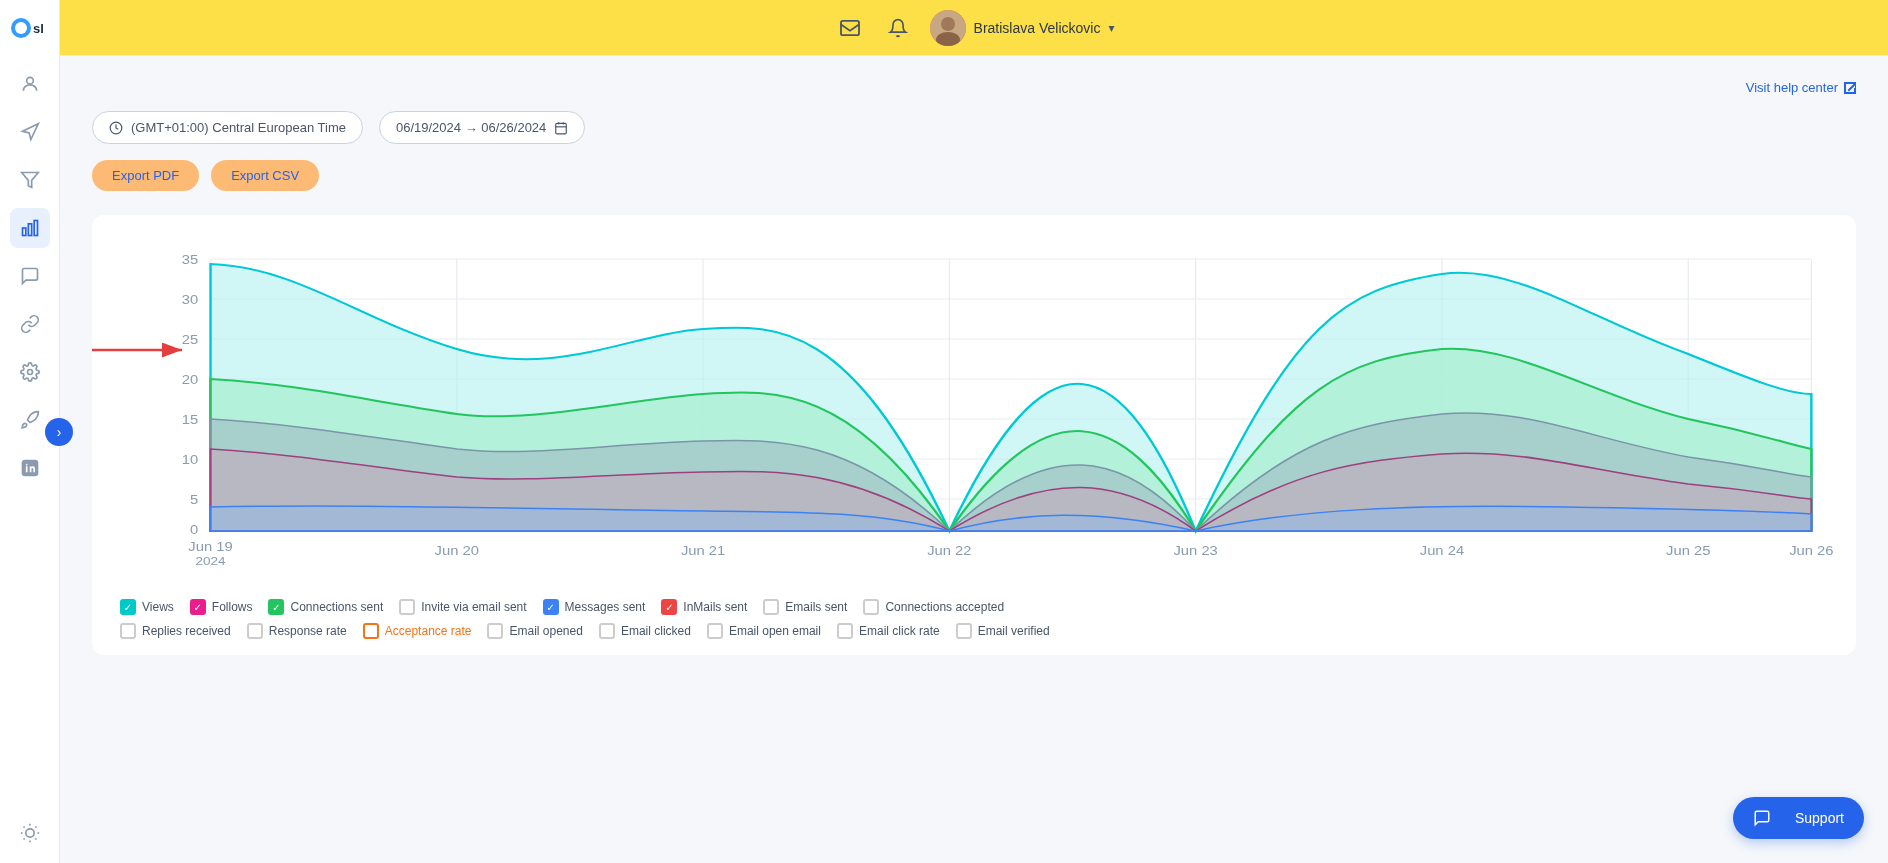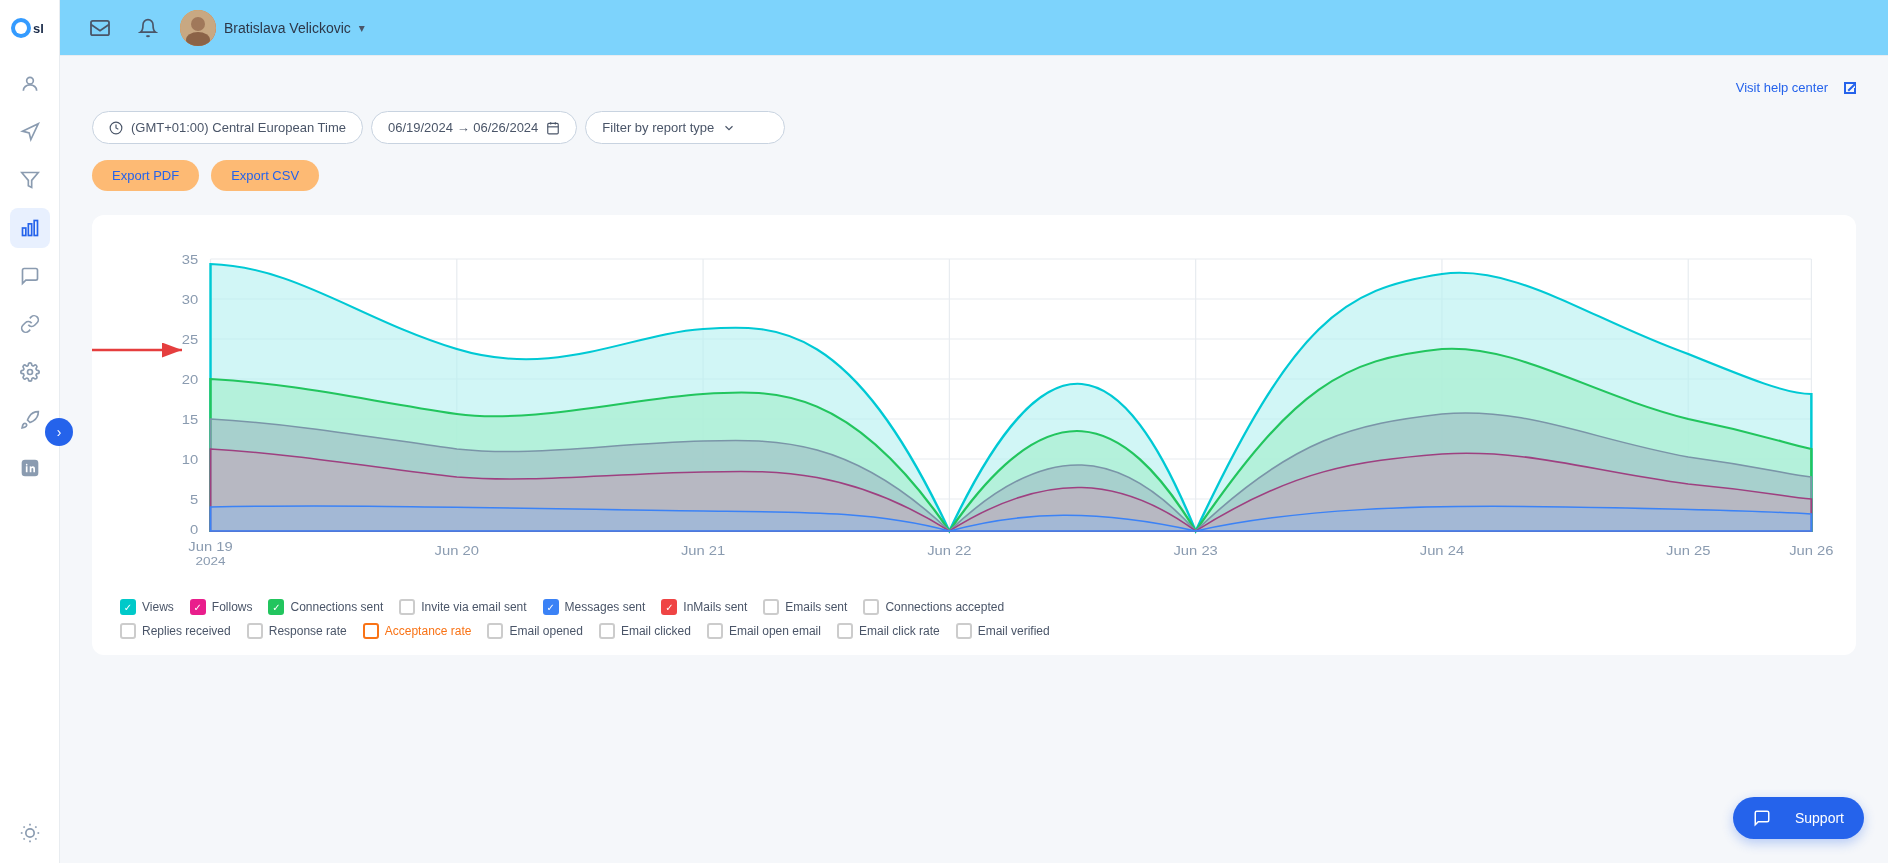--- a/index.html
+++ b/index.html
@@ -63,26 +63,26 @@
     
     .main {
       flex: 1;
       display: flex;
       flex-direction: column;
       overflow: hidden;
     }
 
     
     .topbar {
-      background: #7dd3fc;
+      background: #fde047;
       border-bottom: 1px solid #e8ecf0;
       height: 56px;
       display: flex;
       align-items: center;
-      justify-content: flex-start;
+      justify-content: center;
       padding: 0 24px;
       gap: 16px;
     }
     .topbar-icons {
       display: flex;
       align-items: center;
       gap: 16px;
     }
     .topbar-icon {
       width: 32px;
@@ -127,28 +127,28 @@
       justify-content: flex-end;
       margin-bottom: 16px;
     }
     .help-link a {
       color: #2563eb;
       font-size: 13px;
       font-weight: 500;
       text-decoration: none;
       display: flex;
       align-items: center;
+      gap: 6px;
+    }
+
+    
+    .filters-row {
+      display: flex;
+      align-items: center;
       gap: 16px;
-    }
-
-    
-    .filters-row {
-      display: flex;
-      align-items: center;
-      gap: 8px;
       margin-bottom: 16px;
     }
     .filter-btn {
       background: #fff;
       border: 1.5px solid #c8d3e0;
       border-radius: 20px;
       padding: 8px 16px;
       font-size: 13px;
       color: #4a5568;
       cursor: pointer;
@@ -387,26 +387,20 @@
       </button>
       <button class="filter-btn">
         <span>06/19/2024 → 06/26/2024</span>
         <svg width="14" height="14" viewBox="0 0 24 24" fill="none" stroke="currentColor" stroke-width="2">
             <rect x="3" y="4" width="18" height="18" rx="2"></rect>
             <line x1="16" y1="2" x2="16" y2="6"></line>
             <line x1="8" y1="2" x2="8" y2="6"></line>
             <line x1="3" y1="10" x2="21" y2="10"></line>
           </svg>
       </button>
-      <button class="filter-btn report-filter">
-        <span>Filter by report type</span>
-        <svg width="14" height="14" viewBox="0 0 24 24" fill="none" stroke="currentColor" stroke-width="2">
-            <polyline points="6 9 12 15 18 9"></polyline>
-          </svg>
-      </button>
     </div>
 
     <div class="export-row">
       <button class="export-btn">Export PDF</button>
       <button class="export-btn">Export CSV</button>
     </div>
 
     <div class="chart-container">
 
       <div style="position:absolute; left:-10px; top:120px; display:flex; align-items:center;">

